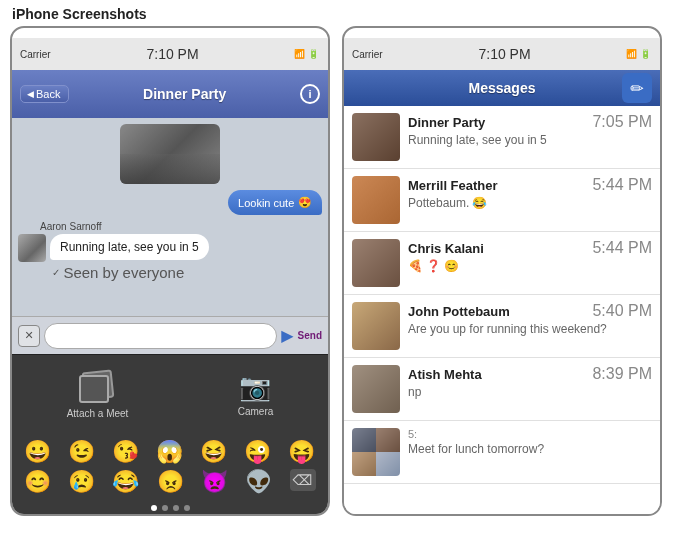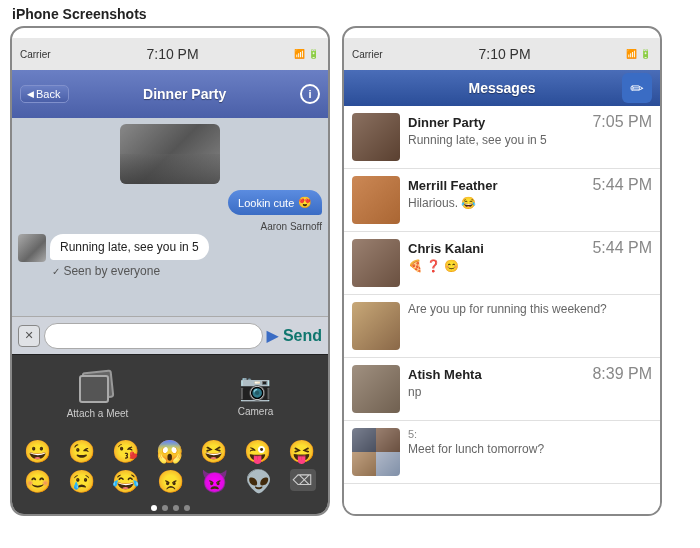--- a/index.html
+++ b/index.html
@@ -126,22 +126,21 @@
       gap: 4px;
     }
     .message-left-block {
       display: flex;
       flex-direction: column;
       gap: 2px;
     }
     .sender-name {
       font-size: 10px;
       color: #444;
-      margin-left: 42px;
-      text-align: right;
+      margin-left: 22px;
     }
     .message-left-row {
       display: flex;
       align-items: flex-start;
       gap: 4px;
     }
     .avatar-small {
       width: 28px;
       height: 28px;
       border-radius: 4px;
@@ -156,21 +155,21 @@
     }
     .bubble-left {
       background: #fff;
       border-radius: 14px 14px 14px 4px;
       padding: 6px 10px;
       font-size: 12px;
       color: #222;
       max-width: 180px;
     }
     .seen-text {
-      font-size: 12px;
+      font-size: 15px;
       color: #555;
       margin-left: 34px;
       display: flex;
       align-items: center;
       gap: 3px;
     }
     .seen-text::before { content: '✓'; font-size: 10px; }
     .input-bar {
       background: #d0d4dc;
       border-top: 1px solid #aaa;
@@ -200,22 +199,22 @@
       padding: 0 8px;
       font-size: 12px;
       background: #fff;
       outline: none;
     }
     .send-arrow {
       color: #3a6cc4;
       font-size: 16px;
     }
     .send-btn {
-      color: #0f766e;
-      font-size: 16px;
+      color: #701a75;
+      font-size: 10px;
       font-weight: bold;
     }
     .media-tray {
       background: #3a3a3a;
       height: 80px;
       display: flex;
       align-items: center;
       justify-content: space-around;
       border-top: 1px solid #222;
     }
@@ -487,21 +486,21 @@
 
       <div class="msg-item">
         <div class="msg-avatar">
           <div class="msg-avatar-inner av2"></div>
         </div>
         <div class="msg-content">
           <div class="msg-header">
             <span class="msg-name">Merrill Feather</span>
             <span class="msg-time">5:44 PM</span>
           </div>
-          <div class="msg-preview">Hilarious. 😂</div>
+          <div class="msg-preview">Pottebaum. 😂</div>
         </div>
       </div>
 
       <div class="msg-item">
         <div class="msg-avatar">
           <div class="msg-avatar-inner av3"></div>
         </div>
         <div class="msg-content">
           <div class="msg-header">
             <span class="msg-name">Chris Kalani</span>
@@ -509,20 +508,24 @@
           </div>
           <div class="msg-preview">🍕 ❓ 😊</div>
         </div>
       </div>
 
       <div class="msg-item">
         <div class="msg-avatar">
           <div class="msg-avatar-inner av4"></div>
         </div>
         <div class="msg-content">
+          <div class="msg-header">
+            <span class="msg-name">John Pottebaum</span>
+            <span class="msg-time">5:40 PM</span>
+          </div>
           <div class="msg-preview">Are you up for running this weekend?</div>
         </div>
       </div>
 
       <div class="msg-item">
         <div class="msg-avatar">
           <div class="msg-avatar-inner av5"></div>
         </div>
         <div class="msg-content">
           <div class="msg-header">

